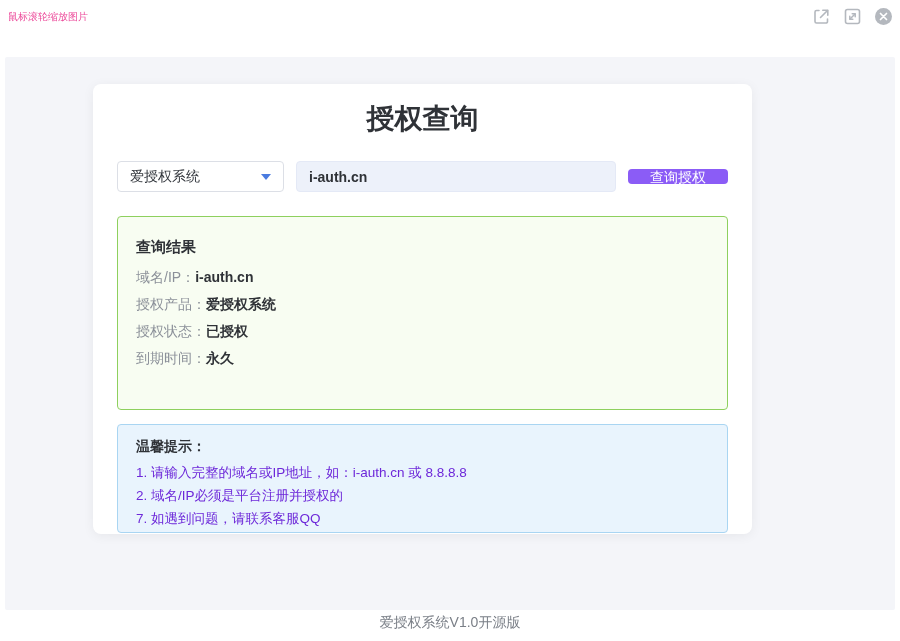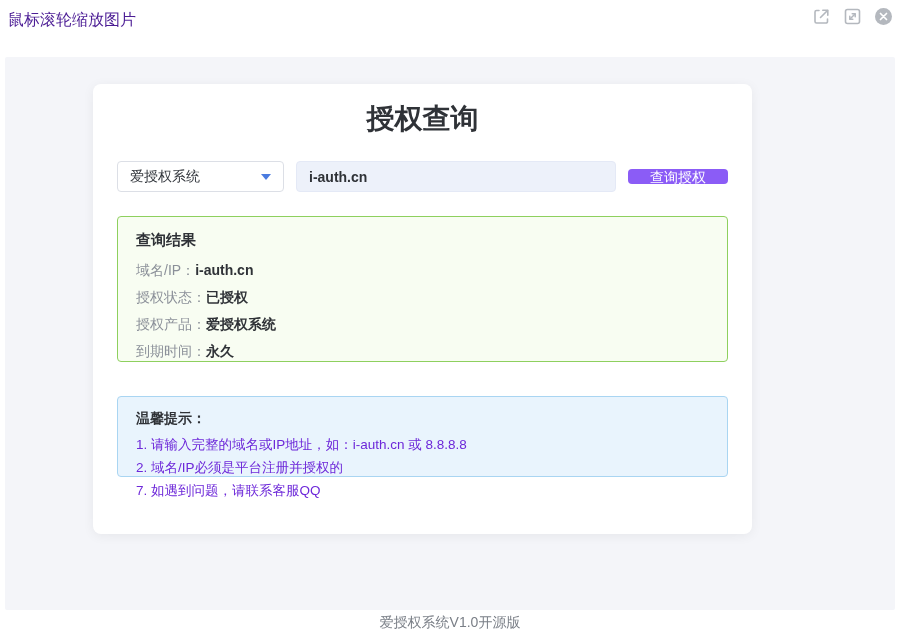--- a/index.html
+++ b/index.html
@@ -11,21 +11,21 @@
     position: relative;
   }
 
   
   .topbar {
     position: absolute; left: 0; top: 0; width: 900px; height: 57px;
     background: #ffffff;
   }
   .topbar-hint {
     position: absolute; left: 8px; top: 10px;
-    font-size: 16px; color: #4c1d95;
+    font-size: 10px; color: #ec4899;
   }
   .topbar-icons {
     position: absolute; right: 7px; top: 7px;
     display: flex; align-items: center; gap: 12px;
   }
   .tool-icon { width: 19px; height: 19px; cursor: pointer; display: block; }
 
   
   .viewer {
     position: absolute; left: 5px; top: 57px;
@@ -90,41 +90,41 @@
     border: none; border-radius: 4px;
     color: #ffffff; font-size: 14px;
     cursor: pointer;
     flex: none;
     font-family: "Liberation Sans", "DejaVu Sans", sans-serif;
   }
 
   
   .result-box {
     margin-top: 24px;
-    height: 146px;
+    height: 194px;
     border: 1px solid #8ed05e;
     background: #f8fdf2;
     border-radius: 4px;
-    padding: 12px 18px;
+    padding: 19px 18px;
   }
   .result-heading {
     font-size: 15px; font-weight: bold; color: #2f3237;
     line-height: 22px;
     margin-bottom: 6px;
   }
   .result-row {
     font-size: 14px; line-height: 27px;
     color: #8b9099;
   }
   .result-row .value { font-weight: bold; color: #2f3237; }
 
   
   .tips-box {
-    margin-top: 34px;
-    height: 81px;
+    margin-top: 14px;
+    height: 109px;
     border: 1px solid #a9d5f2;
     background: #e9f4fd;
     border-radius: 4px;
     padding: 11px 18px;
   }
   .tips-heading {
     font-size: 14px; font-weight: bold; color: #2f3237;
     line-height: 21px;
     margin-bottom: 4px;
   }
@@ -176,24 +176,24 @@
       <input class="domain-input" type="text" value="i-auth.cn" style="">
       <button class="query-button">查询授权</button>
     </div>
 
     <div class="result-box">
       <div class="result-heading">查询结果</div>
       <div class="result-row">
         <span class="label">域名/IP：</span><span class="value">i-auth.cn</span>
       </div>
       <div class="result-row">
+        <span class="label">授权产品：</span><span class="value">爱授权系统</span>
+      </div>
+      <div class="result-row">
         <span class="label">授权状态：</span><span class="value">已授权</span>
-      </div>
-      <div class="result-row">
-        <span class="label">授权产品：</span><span class="value">爱授权系统</span>
       </div>
       <div class="result-row">
         <span class="label">到期时间：</span><span class="value">永久</span>
       </div>
     </div>
 
     <div class="tips-box">
       <div class="tips-heading">温馨提示：</div>
       <div class="tips-item">1. 请输入完整的域名或IP地址，如：i-auth.cn 或 8.8.8.8</div>
       <div class="tips-item">2. 域名/IP必须是平台注册并授权的</div>

